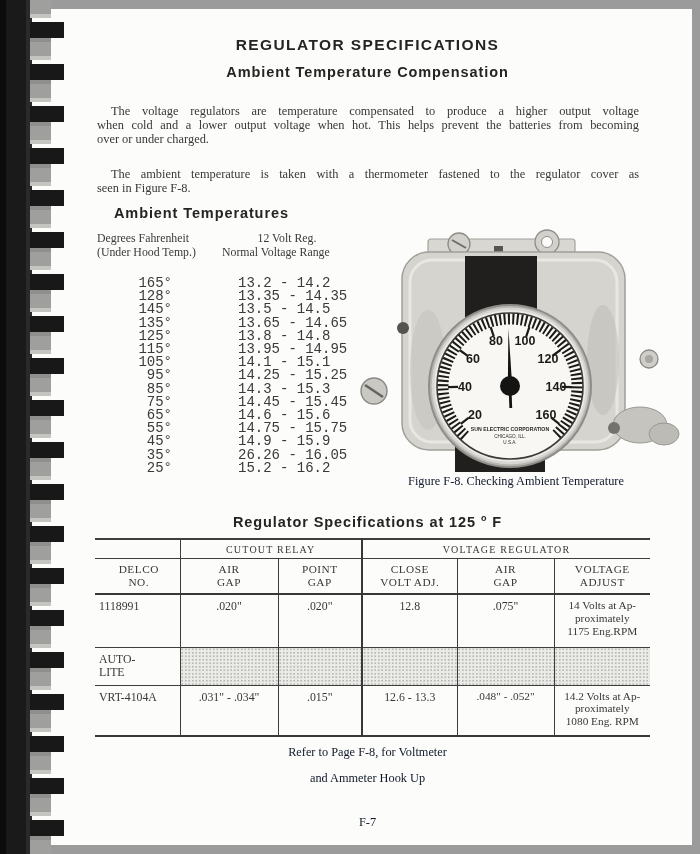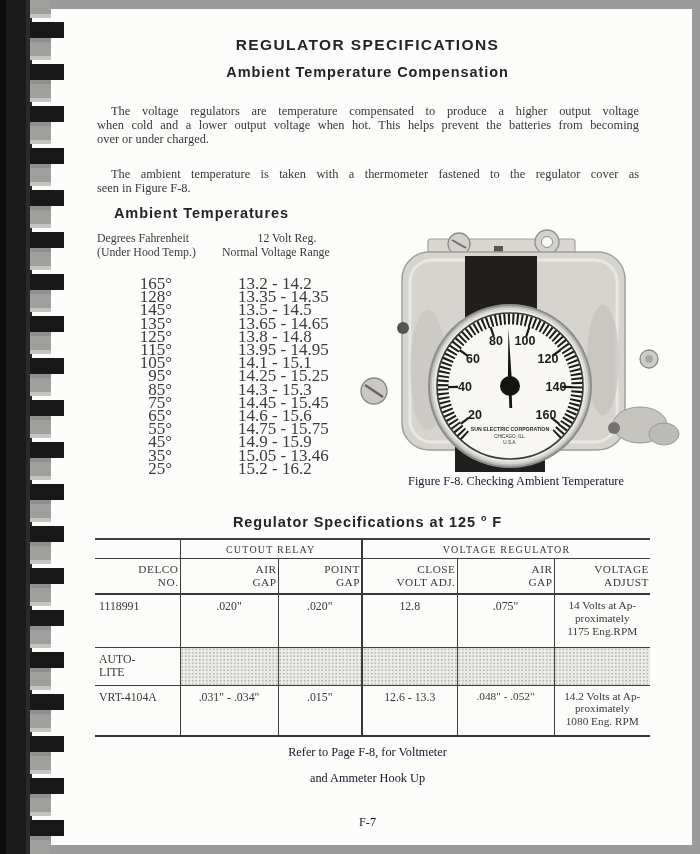--- a/index.html
+++ b/index.html
@@ -20,35 +20,35 @@
   .h1{font-family:"Liberation Sans",sans-serif;font-weight:bold;font-size:15.5px;
       letter-spacing:1.4px;color:#242424;}
   .h2{font-family:"Liberation Sans",sans-serif;font-weight:bold;font-size:14.5px;
       letter-spacing:0.9px;color:#242424;}
   .body-text{font-size:12.4px;line-height:14.2px;color:#383838;width:542px;}
   .jline{text-align:justify;text-align-last:justify;}
   .jline-first{padding-left:14px;}
   .jline-last{text-align:left;text-align-last:left;}
 
   .amb-head{font-size:11.8px;line-height:14px;color:#3a3a3a;}
-  .amb-rows{font-size:17px;line-height:13.2px;color:#3a3a3a;}
+  .amb-rows{font-size:14px;line-height:13.2px;color:#3a3a3a;font-family:Liberation Mono, monospace;}
   .amb-row{white-space:nowrap;}
   .amb-deg{display:inline-block;width:75px;text-align:right;}
   .amb-range{display:inline-block;margin-left:66px;}
 
   .caption{font-size:12.3px;color:#0f172a;}
 
   
   table.spec{border-collapse:collapse;table-layout:fixed;width:555px;
              border-top:2px solid #3e3e3e;color:#383838;}
   table.spec th{font-weight:normal;font-family:"Liberation Serif",serif;}
   tr.grp th{font-size:10px;letter-spacing:1.2px;height:16px;vertical-align:middle;
             border-bottom:1.6px solid #3e3e3e;text-align:center;}
   tr.sub th{font-size:11.3px;letter-spacing:0.5px;height:32px;vertical-align:middle;
-            border-bottom:2.4px solid #383838;text-align:right;white-space:pre-line;line-height:13px;}
+            border-bottom:2.4px solid #383838;text-align:center;white-space:pre-line;line-height:13px;}
   td{vertical-align:top;text-align:center;font-size:11.8px;line-height:13.5px;
      padding-top:5px;white-space:pre-line;}
   .bl{border-left:1.6px solid #3e3e3e;}
   .blh{border-left:2.4px solid #383838;}
   td.delco,th.delco{text-align:left;padding-left:4px;}
   tr.r1{height:53px;margin-left:27px;}  tr.r1 td{border-bottom:1.8px solid #3e3e3e;}
   tr.r2{height:38px;}  tr.r2 td{border-bottom:1.8px solid #3e3e3e;}
   tr.r3{height:51px;}  tr.r3 td{border-bottom:2.4px solid #383838;}
   td.voltadj{font-size:11.3px;line-height:12.8px;padding-top:4px;}
   td.shaded{background-color:#ebebe8;
@@ -97,21 +97,21 @@
     <div class="amb-row"><span class="amb-deg">135°</span><span class="amb-range">13.65 - 14.65</span></div>
     <div class="amb-row"><span class="amb-deg">125°</span><span class="amb-range">13.8 - 14.8</span></div>
     <div class="amb-row"><span class="amb-deg">115°</span><span class="amb-range">13.95 - 14.95</span></div>
     <div class="amb-row"><span class="amb-deg">105°</span><span class="amb-range">14.1 - 15.1</span></div>
     <div class="amb-row"><span class="amb-deg">95°</span><span class="amb-range">14.25 - 15.25</span></div>
     <div class="amb-row"><span class="amb-deg">85°</span><span class="amb-range">14.3 - 15.3</span></div>
     <div class="amb-row"><span class="amb-deg">75°</span><span class="amb-range">14.45 - 15.45</span></div>
     <div class="amb-row"><span class="amb-deg">65°</span><span class="amb-range">14.6 - 15.6</span></div>
     <div class="amb-row"><span class="amb-deg">55°</span><span class="amb-range">14.75 - 15.75</span></div>
     <div class="amb-row"><span class="amb-deg">45°</span><span class="amb-range">14.9 - 15.9</span></div>
-    <div class="amb-row"><span class="amb-deg">35°</span><span class="amb-range">15.05 - 13.46</span></div>
+    <div class="amb-row"><span class="amb-deg">35°</span><span class="amb-range">26.26 - 16.05</span></div>
     <div class="amb-row"><span class="amb-deg">25°</span><span class="amb-range">15.2 - 16.2</span></div>
   </div>
 
   <svg class="abs" style="left:358px;top:220px;" width="332" height="255" viewBox="0 0 332 255">
 
     <rect x="70" y="19" width="147" height="19" rx="3" fill="#d9d7d2" stroke="#a3a19c" stroke-width="1.2"></rect>
     <circle cx="101" cy="24" r="11" fill="#d3d1cc" stroke="#8f8d88" stroke-width="1.3"></circle>
     <line x1="94" y1="20" x2="108" y2="28" stroke="#6f6d68" stroke-width="2"></line>
     <circle cx="189" cy="22" r="12" fill="#d3d1cc" stroke="#8f8d88" stroke-width="1.3"></circle>
     <circle cx="189" cy="22" r="5.5" fill="#fbfbf9" stroke="#8f8d88" stroke-width="1"></circle>

